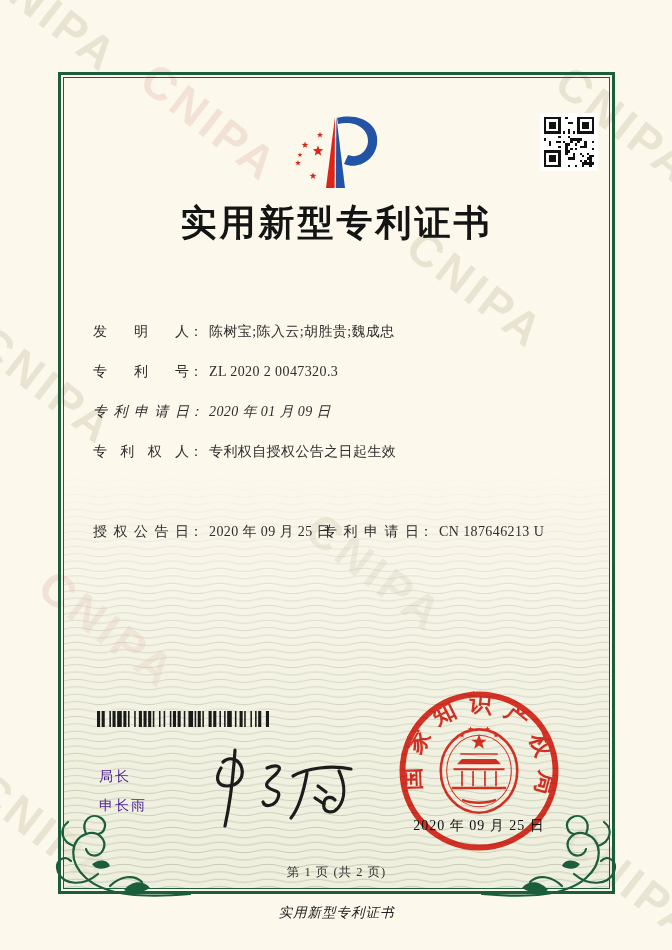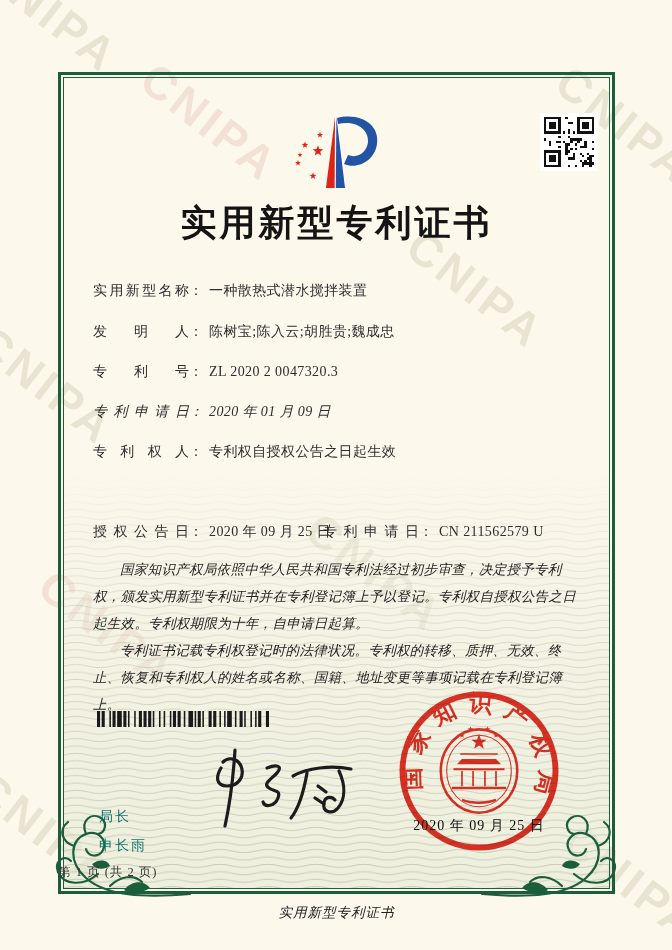--- a/index.html
+++ b/index.html
@@ -46,27 +46,27 @@
 
   
   .legal{position:absolute;left:93px;top:556px;width:492px;z-index:3;}
   .legal p{margin:0;font-size:13.5px;line-height:27px;text-indent:2em;
            font-style:italic;color:#222;letter-spacing:.3px;}
 
   
   .barcode{position:absolute;left:97px;top:711px;width:172px;height:16px;z-index:3;}
   .officer{position:absolute;left:99px;top:762px;z-index:3;
            font-family:"Liberation Sans", sans-serif;font-size:14px;line-height:29px;
-           letter-spacing:2px;color:#0f766e;margin-top:40px;}
+           letter-spacing:2px;color:#4c1d95;}
   .signature{position:absolute;left:205px;top:746px;width:150px;height:85px;z-index:3;}
   .seal{position:absolute;left:394px;top:686px;width:170px;height:170px;z-index:3;
         mix-blend-mode:multiply;opacity:.93;}
   .sealdate{position:absolute;left:392px;top:817px;width:174px;text-align:center;
             font-size:14px;letter-spacing:1px;color:#101010;z-index:4;}
-  .pagenum{position:absolute;left:58px;top:864px;width:557px;
+  .pagenum{position:absolute;left:58px;top:864px;width:557px;text-align:center;
            font-size:12.5px;letter-spacing:1px;z-index:3;color:#333;}
   .note{position:absolute;left:58px;top:904px;width:557px;text-align:center;
         font-size:13.5px;font-style:italic;letter-spacing:1px;z-index:3;color:#222;}
 </style>
 </head>
 <body>
 
 <div class="page">
 
   <div class="wm wm-gray w1">CNIPA</div>
@@ -327,46 +327,39 @@
         <rect x="20" y="19" width="1" height="1" fill="#111"></rect>
         <rect x="10" y="20" width="1" height="1" fill="#111"></rect>
         <rect x="13" y="20" width="1" height="1" fill="#111"></rect>
         <rect x="16" y="20" width="1" height="1" fill="#111"></rect>
         <rect x="19" y="20" width="1" height="1" fill="#111"></rect>
       </svg>
   </div>
 
   <div class="title">实用新型专利证书</div>
 
-  <div class="frow r1">
-    <span class="flabel">实用新型名称</span><span class="colon">：</span><span class="fvalue">一种散热式潜水搅拌装置</span>
-  </div>
   <div class="frow r2">
     <span class="flabel">发 明 人</span><span class="colon">：</span><span class="fvalue">陈树宝;陈入云;胡胜贵;魏成忠</span>
   </div>
   <div class="frow r3">
     <span class="flabel">专 利 号</span><span class="colon">：</span><span class="fvalue">ZL 2020 2 0047320.3</span>
   </div>
   <div class="frow r4">
     <span class="flabel">专利申请日</span><span class="colon">：</span><span class="fvalue">2020 年 01 月 09 日</span>
   </div>
   <div class="frow r5">
     <span class="flabel">专 利 权 人</span><span class="colon">：</span><span class="fvalue">专利权自授权公告之日起生效</span>
   </div>
   <div class="frow r7">
     <span class="flabel">授权公告日</span><span class="colon">：</span><span class="fvalue">2020 年 09 月 25 日</span>
     <span class="col2">
-      <span class="flabel">专利申请日</span><span class="colon">：</span><span class="fvalue">CN 211562579 U</span>
+      <span class="flabel">专利申请日</span><span class="colon">：</span><span class="fvalue">CN 187646213 U</span>
     </span>
   </div>
 
-  <div class="legal">
-    <p>国家知识产权局依照中华人民共和国专利法经过初步审查，决定授予专利权，颁发实用新型专利证书并在专利登记簿上予以登记。专利权自授权公告之日起生效。专利权期限为十年，自申请日起算。</p>
-    <p>专利证书记载专利权登记时的法律状况。专利权的转移、质押、无效、终止、恢复和专利权人的姓名或名称、国籍、地址变更等事项记载在专利登记簿上。</p>
-  </div>
 
   <svg class="barcode" id="barcode-svg" preserveAspectRatio="none" viewBox="0 0 122.1 16">
       <rect x="0.0" y="0" width="2.2" height="16" fill="#1a1a1a"></rect>
       <rect x="3.3" y="0" width="2.2" height="16" fill="#1a1a1a"></rect>
       <rect x="8.8" y="0" width="1.1" height="16" fill="#1a1a1a"></rect>
       <rect x="11.0" y="0" width="2.2" height="16" fill="#1a1a1a"></rect>
       <rect x="14.3" y="0" width="3.3" height="16" fill="#1a1a1a"></rect>
       <rect x="18.7" y="0" width="2.2" height="16" fill="#1a1a1a"></rect>
       <rect x="22.0" y="0" width="1.1" height="16" fill="#1a1a1a"></rect>
       <rect x="26.4" y="0" width="1.1" height="16" fill="#1a1a1a"></rect>

